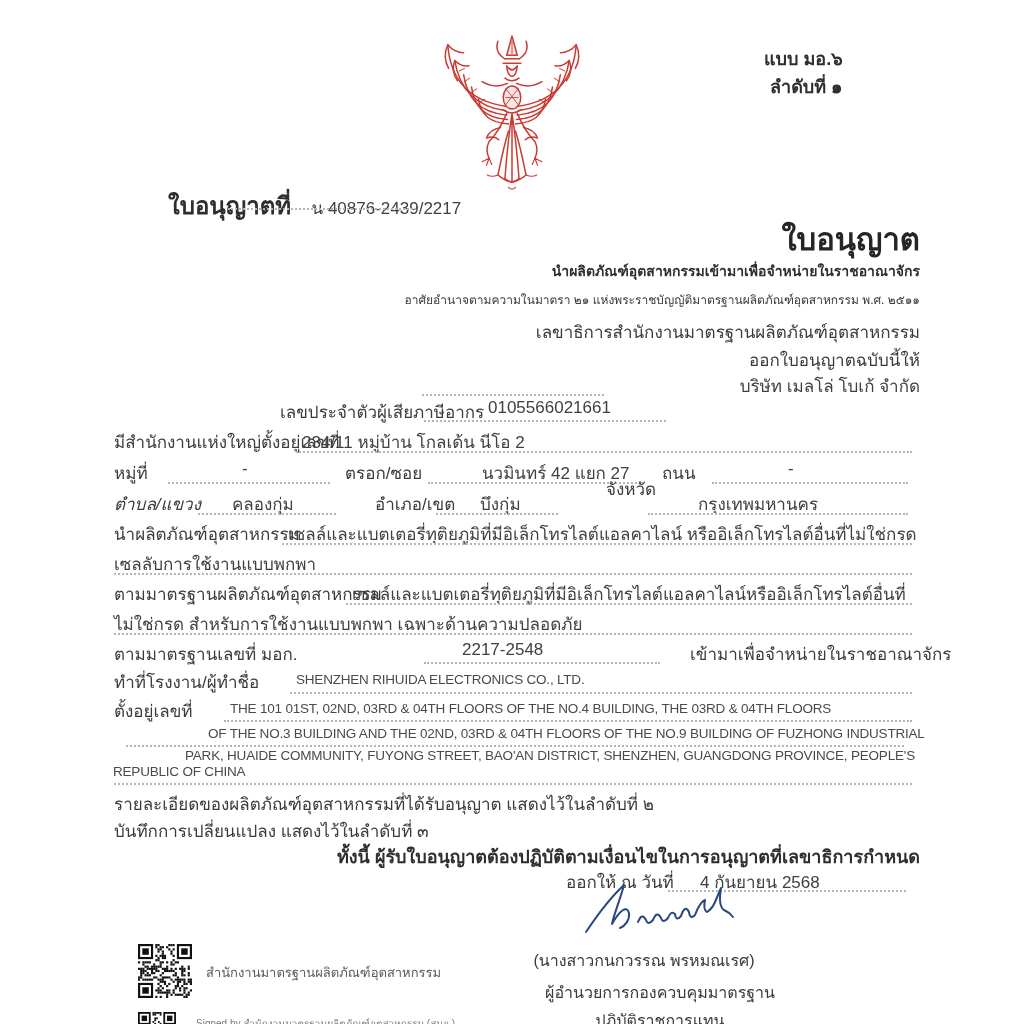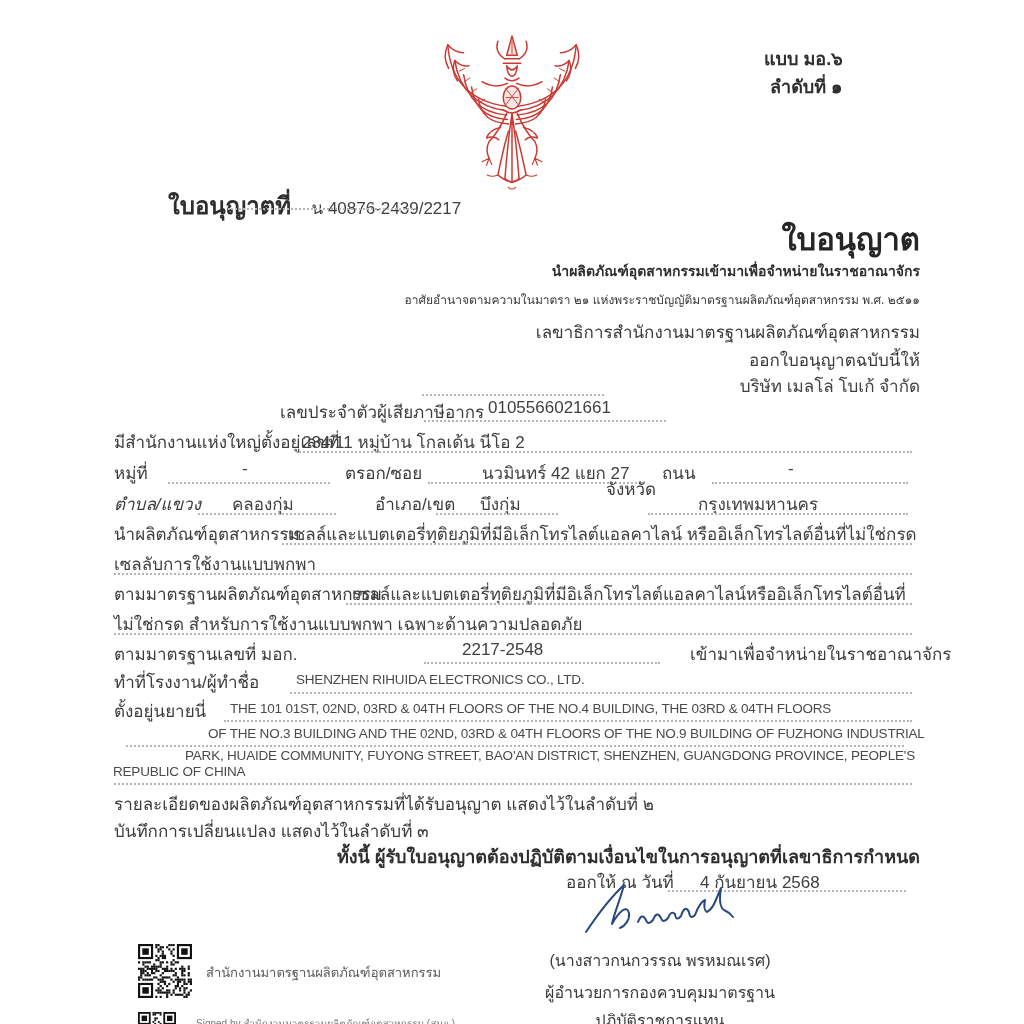--- a/index.html
+++ b/index.html
@@ -130,21 +130,21 @@
 
 <div class="abs lbl" style="top:640px;left:114px;">ตามมาตรฐานเลขที่ มอก.</div>
 <div class="abs val" style="top:640px;left:462px;">2217-2548</div>
 <div class="dotline" style="top:662px;left:424px;width:236px;"></div>
 <div class="abs lbl" style="top:640px;left:690px;text-align:right;">เข้ามาเพื่อจำหน่ายในราชอาณาจักร</div>
 
 <div class="abs lbl" style="top:668px;left:114px;">ทำที่โรงงาน/ผู้ทำชื่อ</div>
 <div class="abs eng" style="top:672px;left:296px;">SHENZHEN RIHUIDA ELECTRONICS CO., LTD.</div>
 <div class="dotline" style="top:692px;left:290px;width:622px;"></div>
 
-<div class="abs lbl" style="top:697px;left:114px;">ตั้งอยู่นยายนี่</div>
+<div class="abs lbl" style="top:697px;left:114px;">ตั้งอยู่เลขที่</div>
 <div class="abs eng" style="top:701px;left:230px;">THE 101 01ST, 02ND, 03RD &amp; 04TH FLOORS OF THE NO.4 BUILDING, THE 03RD &amp; 04TH FLOORS</div>
 <div class="dotline" style="top:720px;left:224px;width:688px;"></div>
 <div class="abs eng" style="top:726px;left:208px;text-align:center;">OF THE NO.3 BUILDING AND THE 02ND, 03RD &amp; 04TH FLOORS OF THE NO.9 BUILDING OF FUZHONG INDUSTRIAL</div>
 <div class="dotline" style="top:745px;left:126px;width:778px;"></div>
 <div class="abs eng" style="top:748px;left:185px;">PARK, HUAIDE COMMUNITY, FUYONG STREET, BAO'AN DISTRICT, SHENZHEN,  GUANGDONG PROVINCE,  PEOPLE'S</div>
 <div class="abs eng" style="top:764px;left:113px;">REPUBLIC OF CHINA</div>
 <div class="dotline" style="top:783px;left:114px;width:798px;"></div>
 
 <div class="abs lbl" style="top:790px;left:114px;">รายละเอียดของผลิตภัณฑ์อุตสาหกรรมที่ได้รับอนุญาต แสดงไว้ในลำดับที่ ๒</div>
 <div class="abs lbl" style="top:817px;left:114px;">บันทึกการเปลี่ยนแปลง แสดงไว้ในลำดับที่ ๓</div>
@@ -156,21 +156,21 @@
 
 <div class="abs" style="top:880px;left:580px;width:190px;height:58px;">
   <svg width="190" height="58" viewBox="0 0 190 58">
     <g stroke="#28487e" fill="none" stroke-width="2" stroke-linecap="round" stroke-linejoin="round">
       <path d="M6,52 C14,40 30,18 44,5 C40,20 34,34 32,44 C40,30 47,25 49,33 C50,40 45,46 40,48"></path>
       <path d="M58,42 q4,-10 8,-2 q2,6 7,0 q4,-10 8,-2 q2,6 7,0 q3,-8 7,-4 q1,8 6,2 q4,-12 8,-4 q1,8 6,3 q5,-13 10,-15 q-2,10 2,12 q5,-3 8,-10 l6,-14 q-3,18 3,22 q5,2 9,7"></path>
     </g>
   </svg>
 </div>
 
-<div class="abs sig-block" style="top:948px;left:510px;width:300px;">(นางสาวกนกวรรณ พรหมณเรศ)</div>
+<div class="abs sig-block" style="top:948px;left:494px;width:300px;">(นางสาวกนกวรรณ พรหมณเรศ)</div>
 <div class="abs sig-block" style="top:980px;left:510px;width:300px;">ผู้อำนวยการกองควบคุมมาตรฐาน</div>
 <div class="abs sig-block" style="top:1008px;left:510px;width:300px;">ปฏิบัติราชการแทน</div>
 
 <div class="abs" style="top:944px;left:138px;">
   <svg width="54" height="54" class="qr">
       <rect x="0" y="0" width="54" height="54" fill="#fff"></rect>
       <rect x="17.28" y="0" width="2.16" height="2.16" fill="#111"></rect>
       <rect x="19.44" y="0" width="2.16" height="2.16" fill="#111"></rect>
       <rect x="30.240000000000002" y="0" width="2.16" height="2.16" fill="#111"></rect>
       <rect x="32.400000000000006" y="0" width="2.16" height="2.16" fill="#111"></rect>

